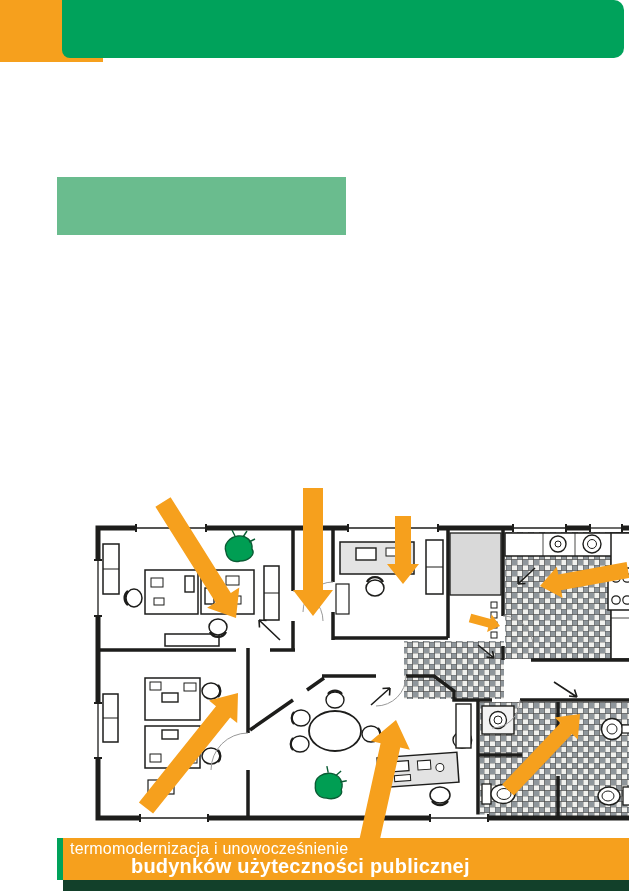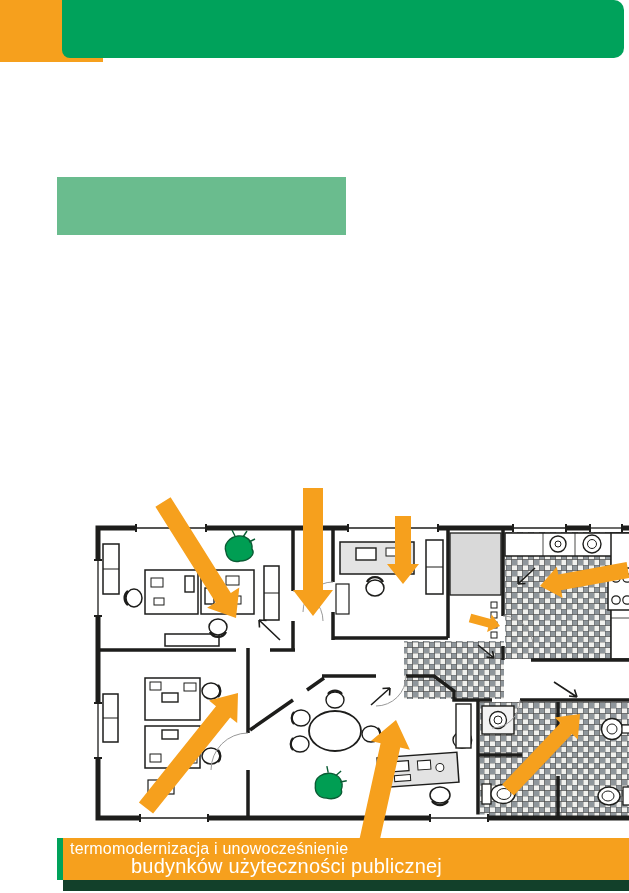--- a/index.html
+++ b/index.html
@@ -6,21 +6,21 @@
   body{width:629px;height:893px;position:relative;background:#ffffff;
        font-family:"Liberation Sans",sans-serif;overflow:hidden;}
   .abs{position:absolute;padding-left:48px;}
   #orange-square{left:0;top:0;width:55px;height:62px;background:#F6A01D;}
   #green-bar{left:62px;top:0;width:514px;height:58px;background:#00A25B;border-radius:0 10px 10px 8px;}
   #light-green-box{left:57px;top:177px;width:241px;height:58px;background:#6ABC8E;}
   #floorplan-wrap{left:40px;top:488px;width:555px;height:375px;}
   #footer-accent{left:57px;top:838px;width:6px;height:42px;background:#00A25B;}
   #footer-bar{left:63px;top:838px;width:566px;height:42px;background:#F6A01D;color:#fff;}
   #footer-bar .l1{position:absolute;left:7px;top:2px;font-size:16px;letter-spacing:.2px;}
-  #footer-bar .l2{position:absolute;left:68px;top:17px;font-size:20px;font-weight:normal;letter-spacing:.2px;}
+  #footer-bar .l2{position:absolute;left:68px;top:17px;font-size:20px;font-weight:bold;letter-spacing:.2px;}
   #footer-strip{left:63px;top:880px;width:566px;height:11px;background:#12402A;}
 </style>
 </head>
 <body>
 
 <div id="orange-square" class="abs"></div>
 <div id="green-bar" class="abs"></div>
 <div id="light-green-box" class="abs"></div>
 
 <div id="floorplan-wrap" class="abs">

